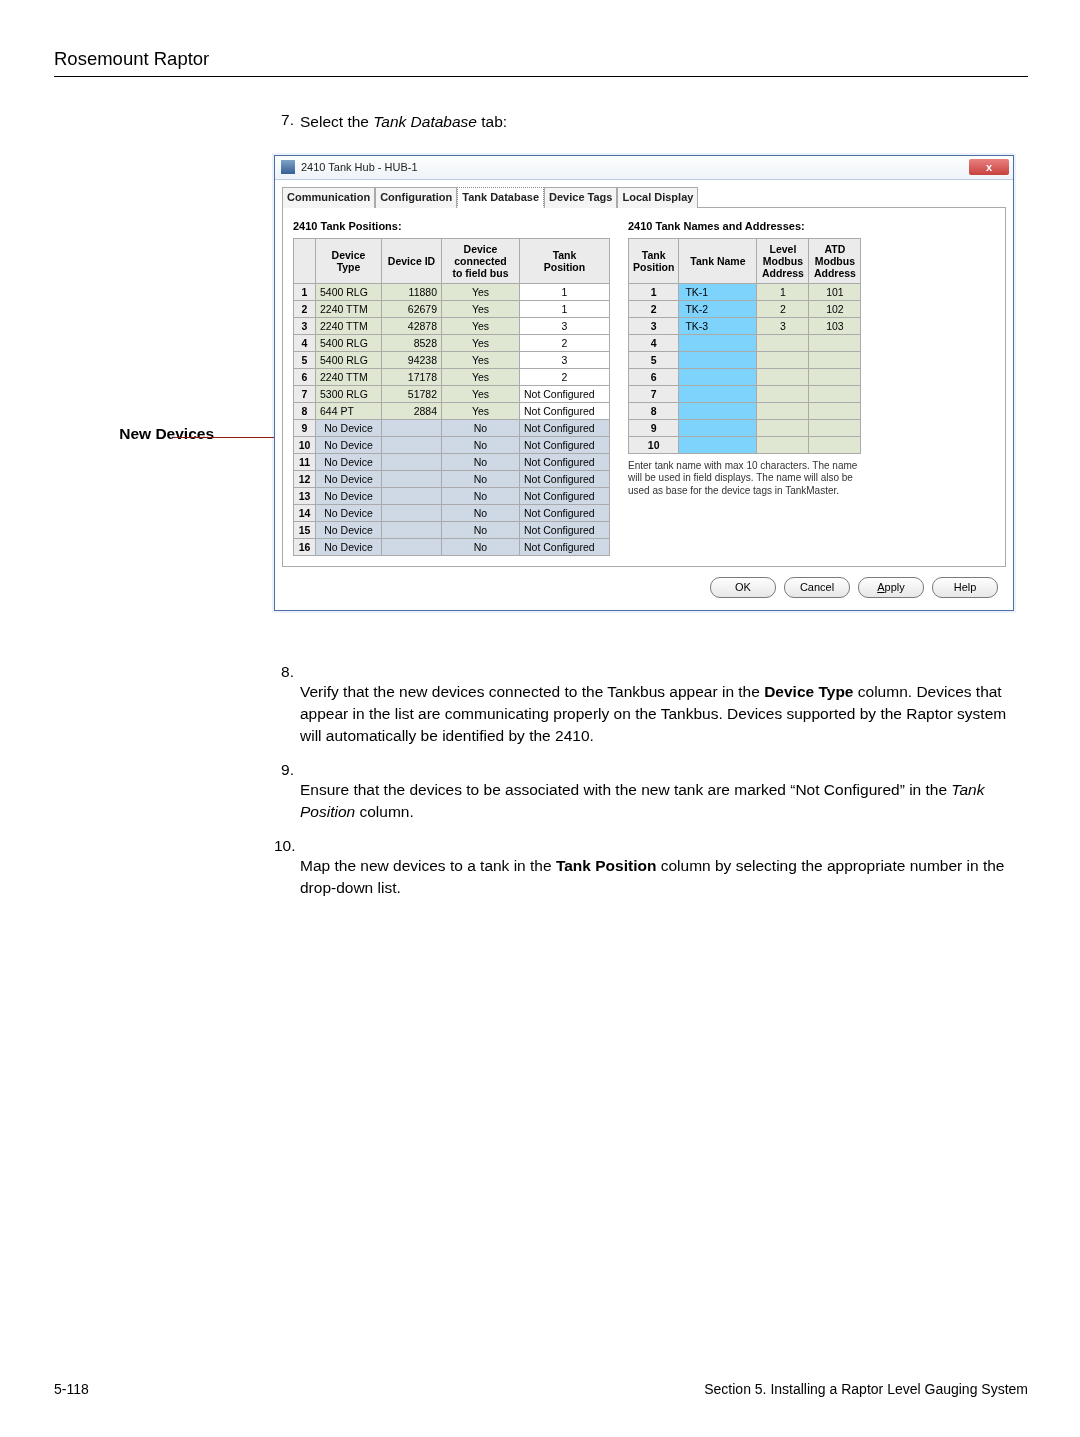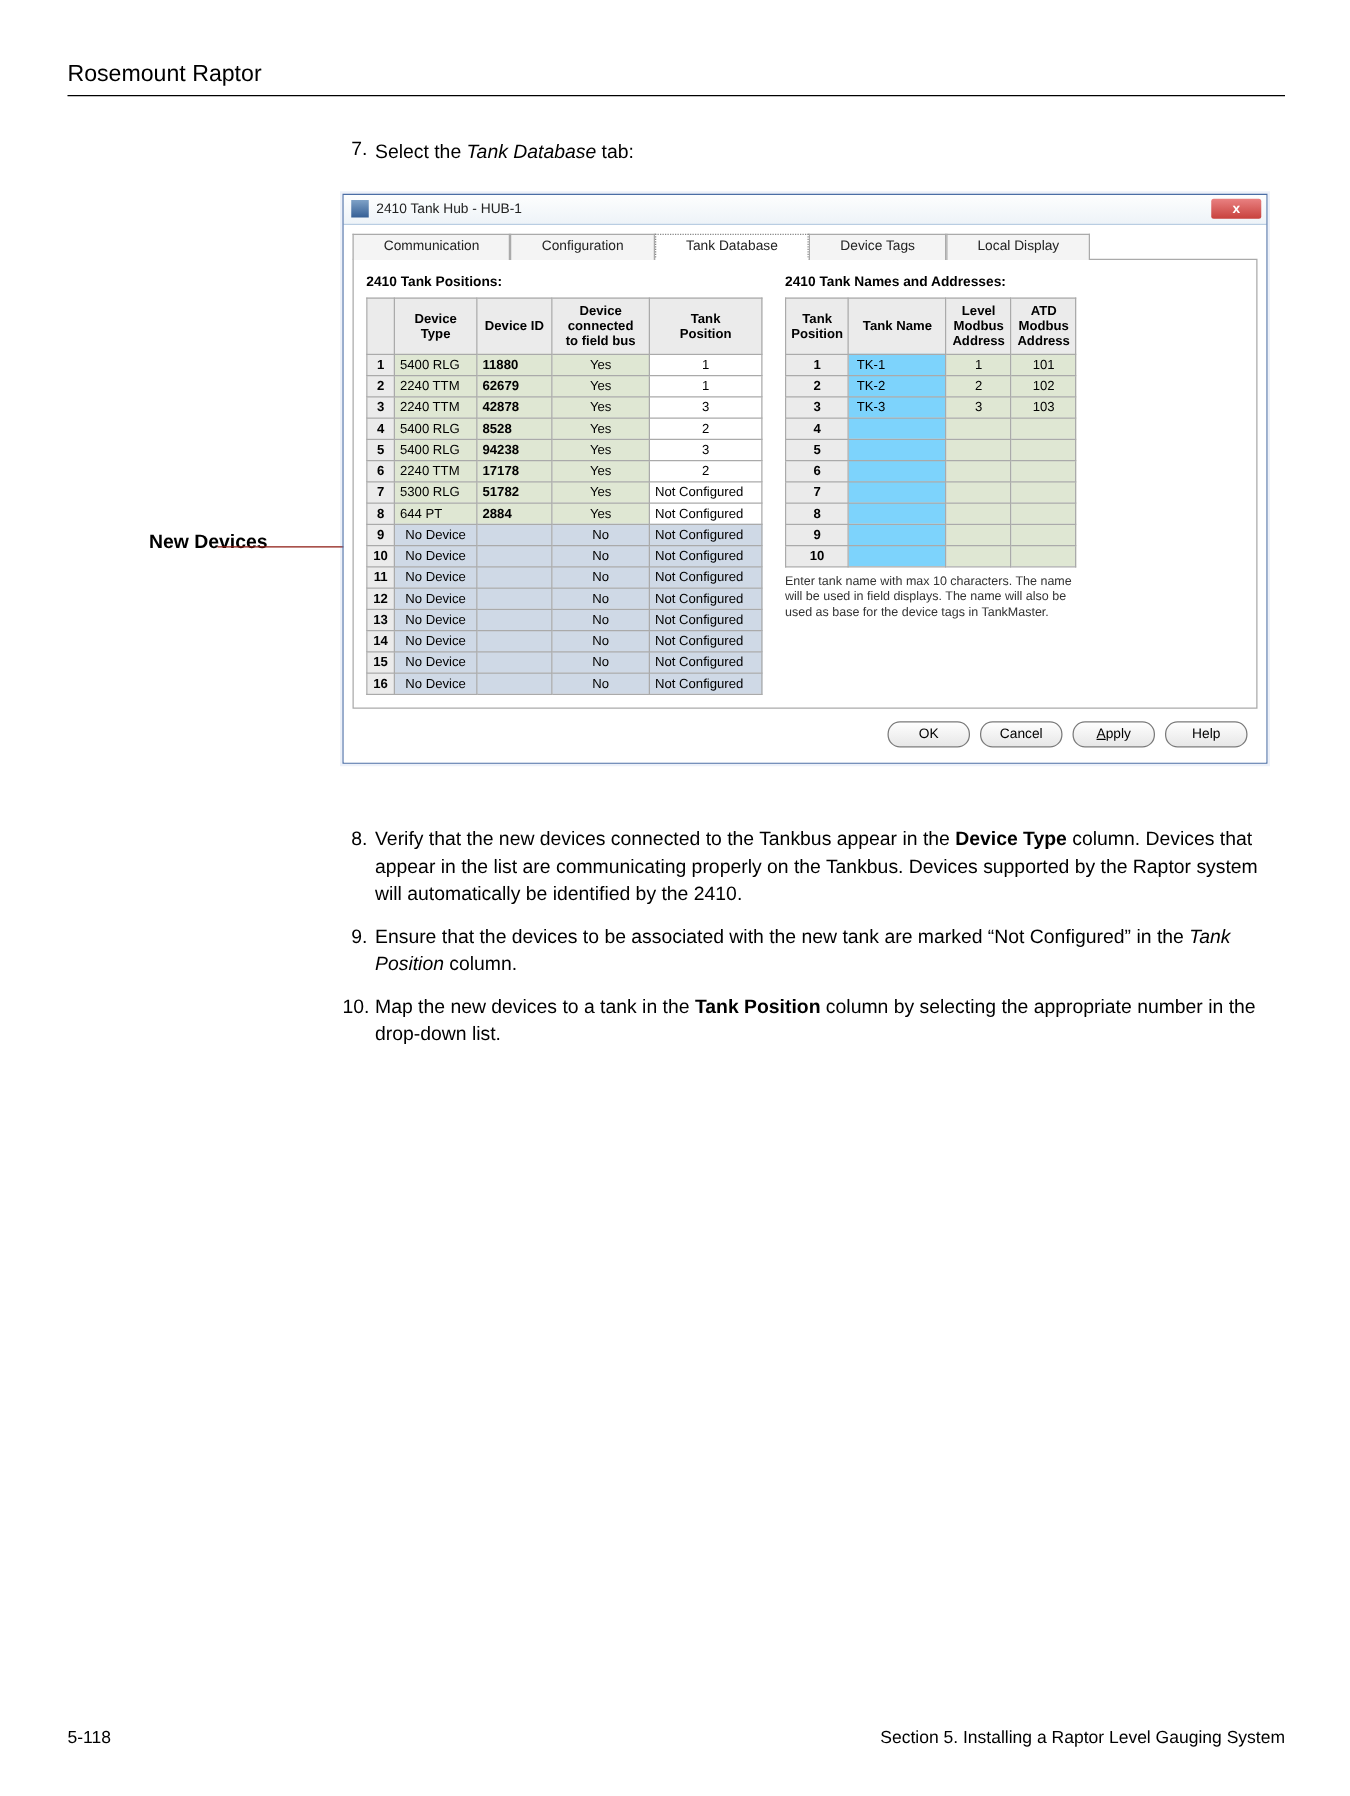--- a/index.html
+++ b/index.html
@@ -117,27 +117,28 @@
   .client {
     background: #fff;
     padding: 6px 7px 8px 7px;
   }
   .tabs {
     display: flex;
     gap: 0;
     font-size: 11px;
   }
   .tab {
-    padding: 3px 24px;
+    padding: 3px 4px;
     border: 1px solid #aaa;
     border-bottom: none;
     background: #f4f4f4;
     position: relative;
     top: 1px;
     color: #222;
+    font-weight: bold;
   }
   .tab.active {
     background: #fff;
     border: 1px dotted #888;
     border-bottom: 2px solid #fff;
     z-index: 2;
   }
   .tabpane {
     border: 1px solid #aaa;
     background: #fff;
@@ -170,21 +171,21 @@
     padding: 2px 4px;
     height: 16px;
   }
   table.tankpos td.rowhdr {
     background: #ebebeb;
     text-align: center;
     font-weight: bold;
     width: 22px;
   }
   td.devtype { background: #dfe7d3; width: 66px; }
-  td.devid   { background: #dfe7d3; width: 60px; font-weight: bold; }
+  td.devid   { background: #dfe7d3; text-align: right; width: 60px; }
   td.conn    { background: #dfe7d3; text-align: center; width: 78px; }
   td.pos     { text-align: center; width: 90px; }
 
   td.ndevtype { background: #cfd9e6; text-align: center; }
   td.nconn    { background: #cfd9e6; text-align: center; }
   td.npos     { background: #cfd9e6; text-align: left; }
 
   
   table.names {
     border-collapse: collapse;
@@ -245,21 +246,21 @@
     font-size: 15.5px;
     line-height: 1.42;
   }
   .para-block .item {
     display: flex;
     margin-bottom: 12px;
   }
   .para-block .item .num {
     width: 26px; text-align: right; padding-right: 6px;
   }
-  .para-block .item .txt { flex: 1; }
+  .para-block .item .txt { flex: 1; margin-top: 20px; }
 
   .footer {
     position: absolute;
     bottom: 40px;
     left: 54px;
     right: 52px;
     display: flex;
     justify-content: space-between;
     font-size: 14px;
   }

